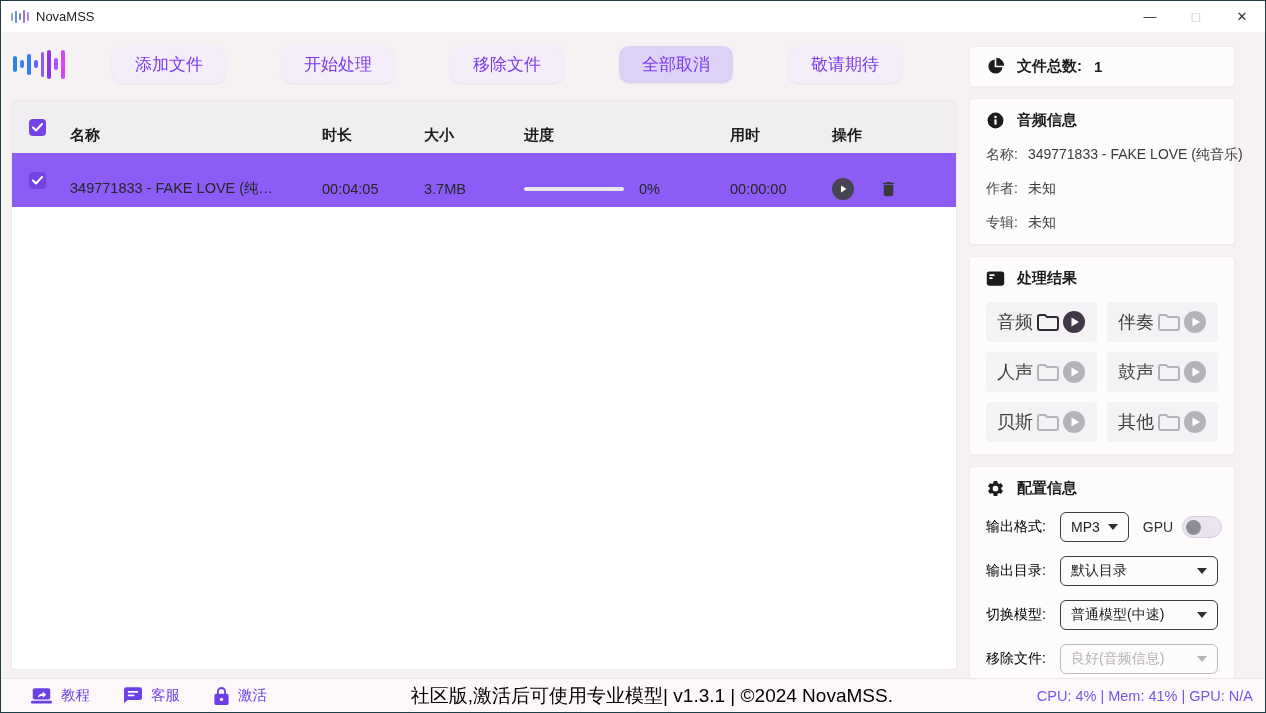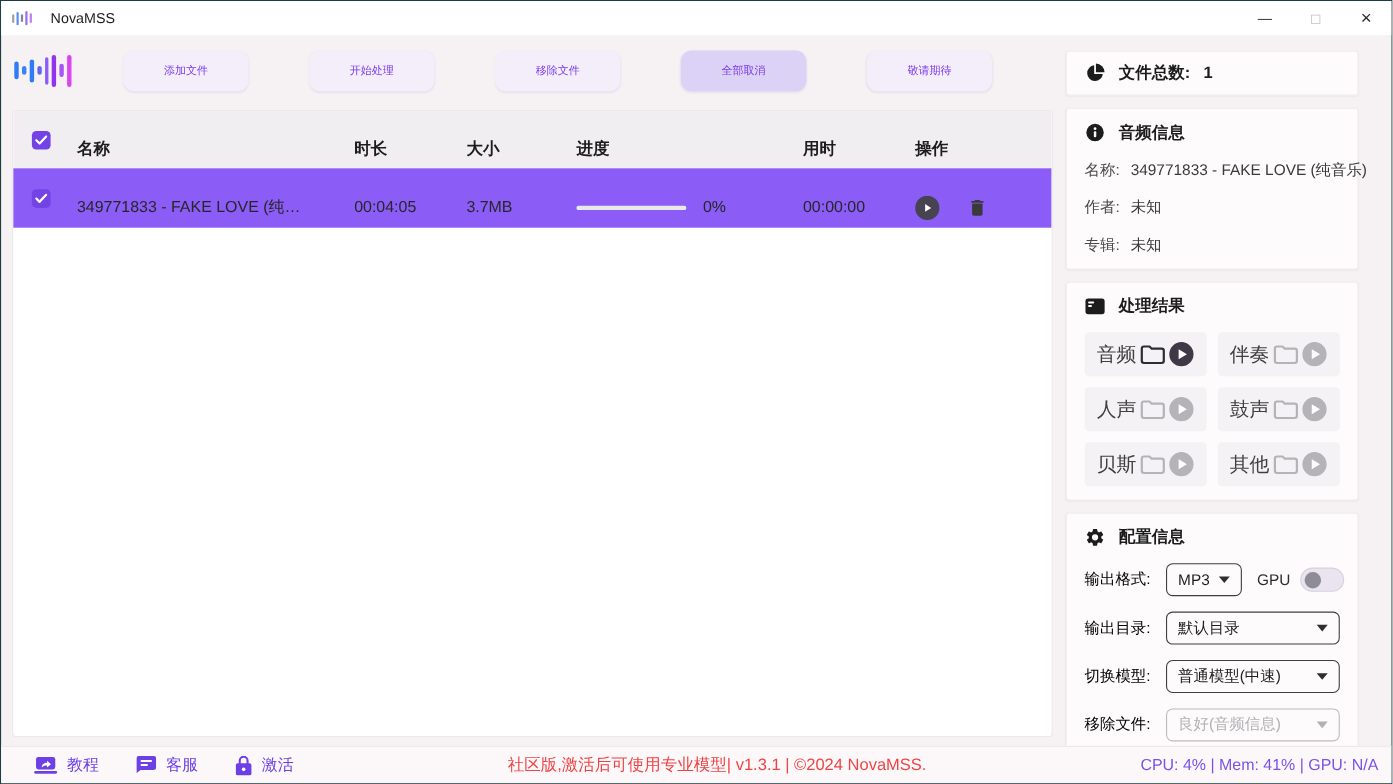--- a/index.html
+++ b/index.html
@@ -1,38 +1,38 @@
 <!DOCTYPE html>
 <html><head>
 <meta charset="utf-8">
 <style>
   * { margin:0; padding:0; box-sizing:border-box; font-family:"Liberation Sans", sans-serif; }
   html,body { width:1266px; height:713px; }
   .window { width:1266px; height:713px; background:#f6f2f4; border:1px solid #1e3d43; display:flex; flex-direction:column; overflow:hidden; }
 
   
   .titlebar { height:31px; background:#ffffff; display:flex; align-items:center; justify-content:space-between; padding:0 0 0 10px; flex:0 0 auto; }
-  .titlebar-left { display:flex; align-items:center; gap:17px; }
+  .titlebar-left { display:flex; align-items:center; gap:7px; }
   .title-text { font-size:13px; color:#1d1d1d; }
   .mini-wave { display:flex; align-items:center; gap:2px; height:14px; }
   .mini-wave i { width:2px; border-radius:1px; display:block; }
   .titlebar-controls { display:flex; height:31px; }
   .win-btn { width:46px; height:31px; display:flex; align-items:center; justify-content:center; font-size:13px; color:#2b2b2b; }
   .win-btn.max { color:#c6c6c6; }
 
   
   .content { flex:1; display:flex; min-height:0; }
   .left-col { flex:1; display:flex; flex-direction:column; min-width:0; }
 
   
   .toolbar { height:64px; display:flex; align-items:center; padding:0 0 0 12px; flex:0 0 auto; }
   .logo { display:flex; align-items:center; gap:3px; height:40px; width:52px; }
   .logo i { width:4px; border-radius:2px; display:block; }
   .toolbar-buttons { display:flex; gap:55px; margin-left:47px; }
-  .tb-btn { width:114px; height:37px; border:none; border-radius:10px; background:#f3eefa; color:#7c3aed; font-size:10px; cursor:pointer; box-shadow:0 1px 2px rgba(120,90,200,0.12); }
+  .tb-btn { width:114px; height:37px; border:none; border-radius:10px; background:#f3eefa; color:#7c3aed; font-size:17px; cursor:pointer; box-shadow:0 1px 2px rgba(120,90,200,0.12); }
   .tb-btn.active { background:#dcd2f5; }
 
   
   .table-card { flex:1; background:#ffffff; margin:4px 12px 8px 10px; border:1px solid #ebe7ea; border-radius:3px; overflow:hidden; }
   .tgrid { display:grid; grid-template-columns:48px 252px 102px 100px 206px 102px 1fr; align-items:center; }
   .thead { background:#f0eef1; height:52px; font-size:15px; font-weight:bold; color:#1c1c1c; }
   .trow { height:54px; background:#8b5cf6; font-size:14.5px; color:#262626; }
   .cell { padding-left:10px; white-space:nowrap; overflow:hidden; text-overflow:ellipsis;margin-top:17px; }
   .cb-cell { padding-left:17px; }
   .checkbox { width:17px; height:17px; border-radius:4px; background:#7443e6; display:flex; align-items:center; justify-content:center; cursor:pointer; }
@@ -68,21 +68,21 @@
   .caret { width:0; height:0; border-left:5px solid transparent; border-right:5px solid transparent; border-top:6px solid #2e2e2e; margin-left:8px; }
   .select.disabled .caret { border-top-color:#b3b0b4; }
   .gpu-group { display:flex; align-items:center; gap:9px; margin-left:14px; font-size:14px; color:#2e2e2e; }
   .toggle { width:40px; height:22px; border-radius:11px; background:#eae4f0; border:1px solid #d6cfdd; position:relative; cursor:pointer; }
   .toggle .knob { width:15px; height:15px; border-radius:50%; background:#8e8c95; position:absolute; left:3px; top:2.5px; }
 
   
   .statusbar { height:34px; flex:0 0 auto; background:#fcf8fa; border-top:1px solid #ece8ea; display:flex; align-items:center; padding:0 12px 0 30px; }
   .sb-links { display:flex; gap:34px; }
   .sb-link { display:flex; align-items:center; gap:9px; color:#6d40e6; font-size:14.5px; cursor:pointer; }
-  .sb-center { flex:1; text-align:center; color:#ef4444; font-size:15px; }
+  .sb-center { flex:1; text-align:center; color:#000000; font-size:19px; }
   .sb-stats { color:#7a52e8; font-size:14.5px; }
 </style>
 </head>
 <body>
 
 <div class="window">
 
   <div class="titlebar">
     <div class="titlebar-left">
       <span class="mini-wave">

